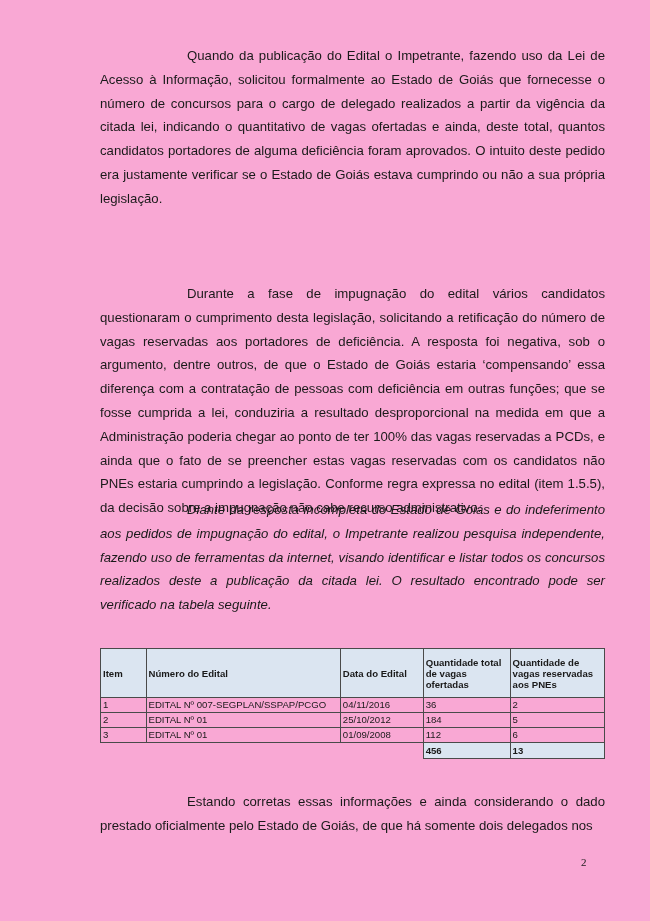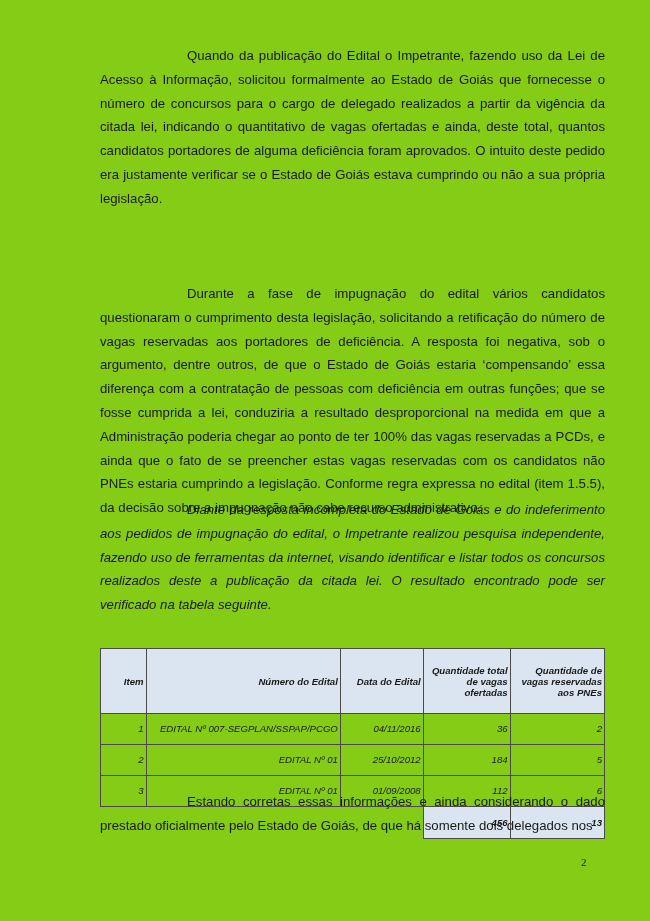--- a/index.html
+++ b/index.html
@@ -1,29 +1,29 @@
 <!DOCTYPE html>
 <html><head>
 <meta charset="utf-8">
 <style>
   html, body { margin: 0; padding: 0; background: #ffffff; }
   body { width: 650px; height: 921px; position: relative; overflow: hidden;
          font-family: "Liberation Sans", sans-serif; color: #1a1a1a; }
-  .page { position: absolute; left: 0; top: 0; width: 650px; height: 921px; background: #84cc16; }
+  .page { position: absolute; left: 0; top: 0; width: 650px; height: 921px; background: #f9a8d4; }
   .para { position: absolute; left: 100px; width: 505px; font-size: 13.2px; line-height: 23.8px;
           text-align: justify; text-indent: 87px; margin: 0; }
   .para b { font-weight: bold; }
   #p1 { top: 44px; }
   #p2 { top: 217px; }
   #p3 { top: 282px; }
   #p4 { top: 498px; font-style: italic; }
   #p5 { top: 790px; }
   table.ed { position: absolute; left: 100px; top: 648px; width: 505px; border-collapse: collapse;
              font-size: 9.6px; }
-  table.ed th, table.ed td { border: 1px solid #4a4a4a; text-align: right; padding: 8px 2px; font-style: italic; }
+  table.ed th, table.ed td { border: 1px solid #4a4a4a; text-align: left; padding: 0 2px; }
   table.ed th { background: #dbe5f1; font-weight: bold; height: 48px; line-height: 11px; }
   table.ed td { height: 14px; line-height: 14px; }
   table.ed tr.tot td { height: 15px; }
   table.ed td.sum { background: #dbe5f1; font-weight: bold; }
   table.ed td.blank { border: none; }
   .c1 { width: 42px; } .c2 { width: 195px; margin-top: 9px; } .c3 { width: 80px; } .c4 { width: 84px; } .c5 { width: 92px; }
   .pagenum { position: absolute; left: 581px; top: 856px; font-size: 11px; font-family: "Liberation Serif", serif; }
 </style>
 </head>
 <body>

